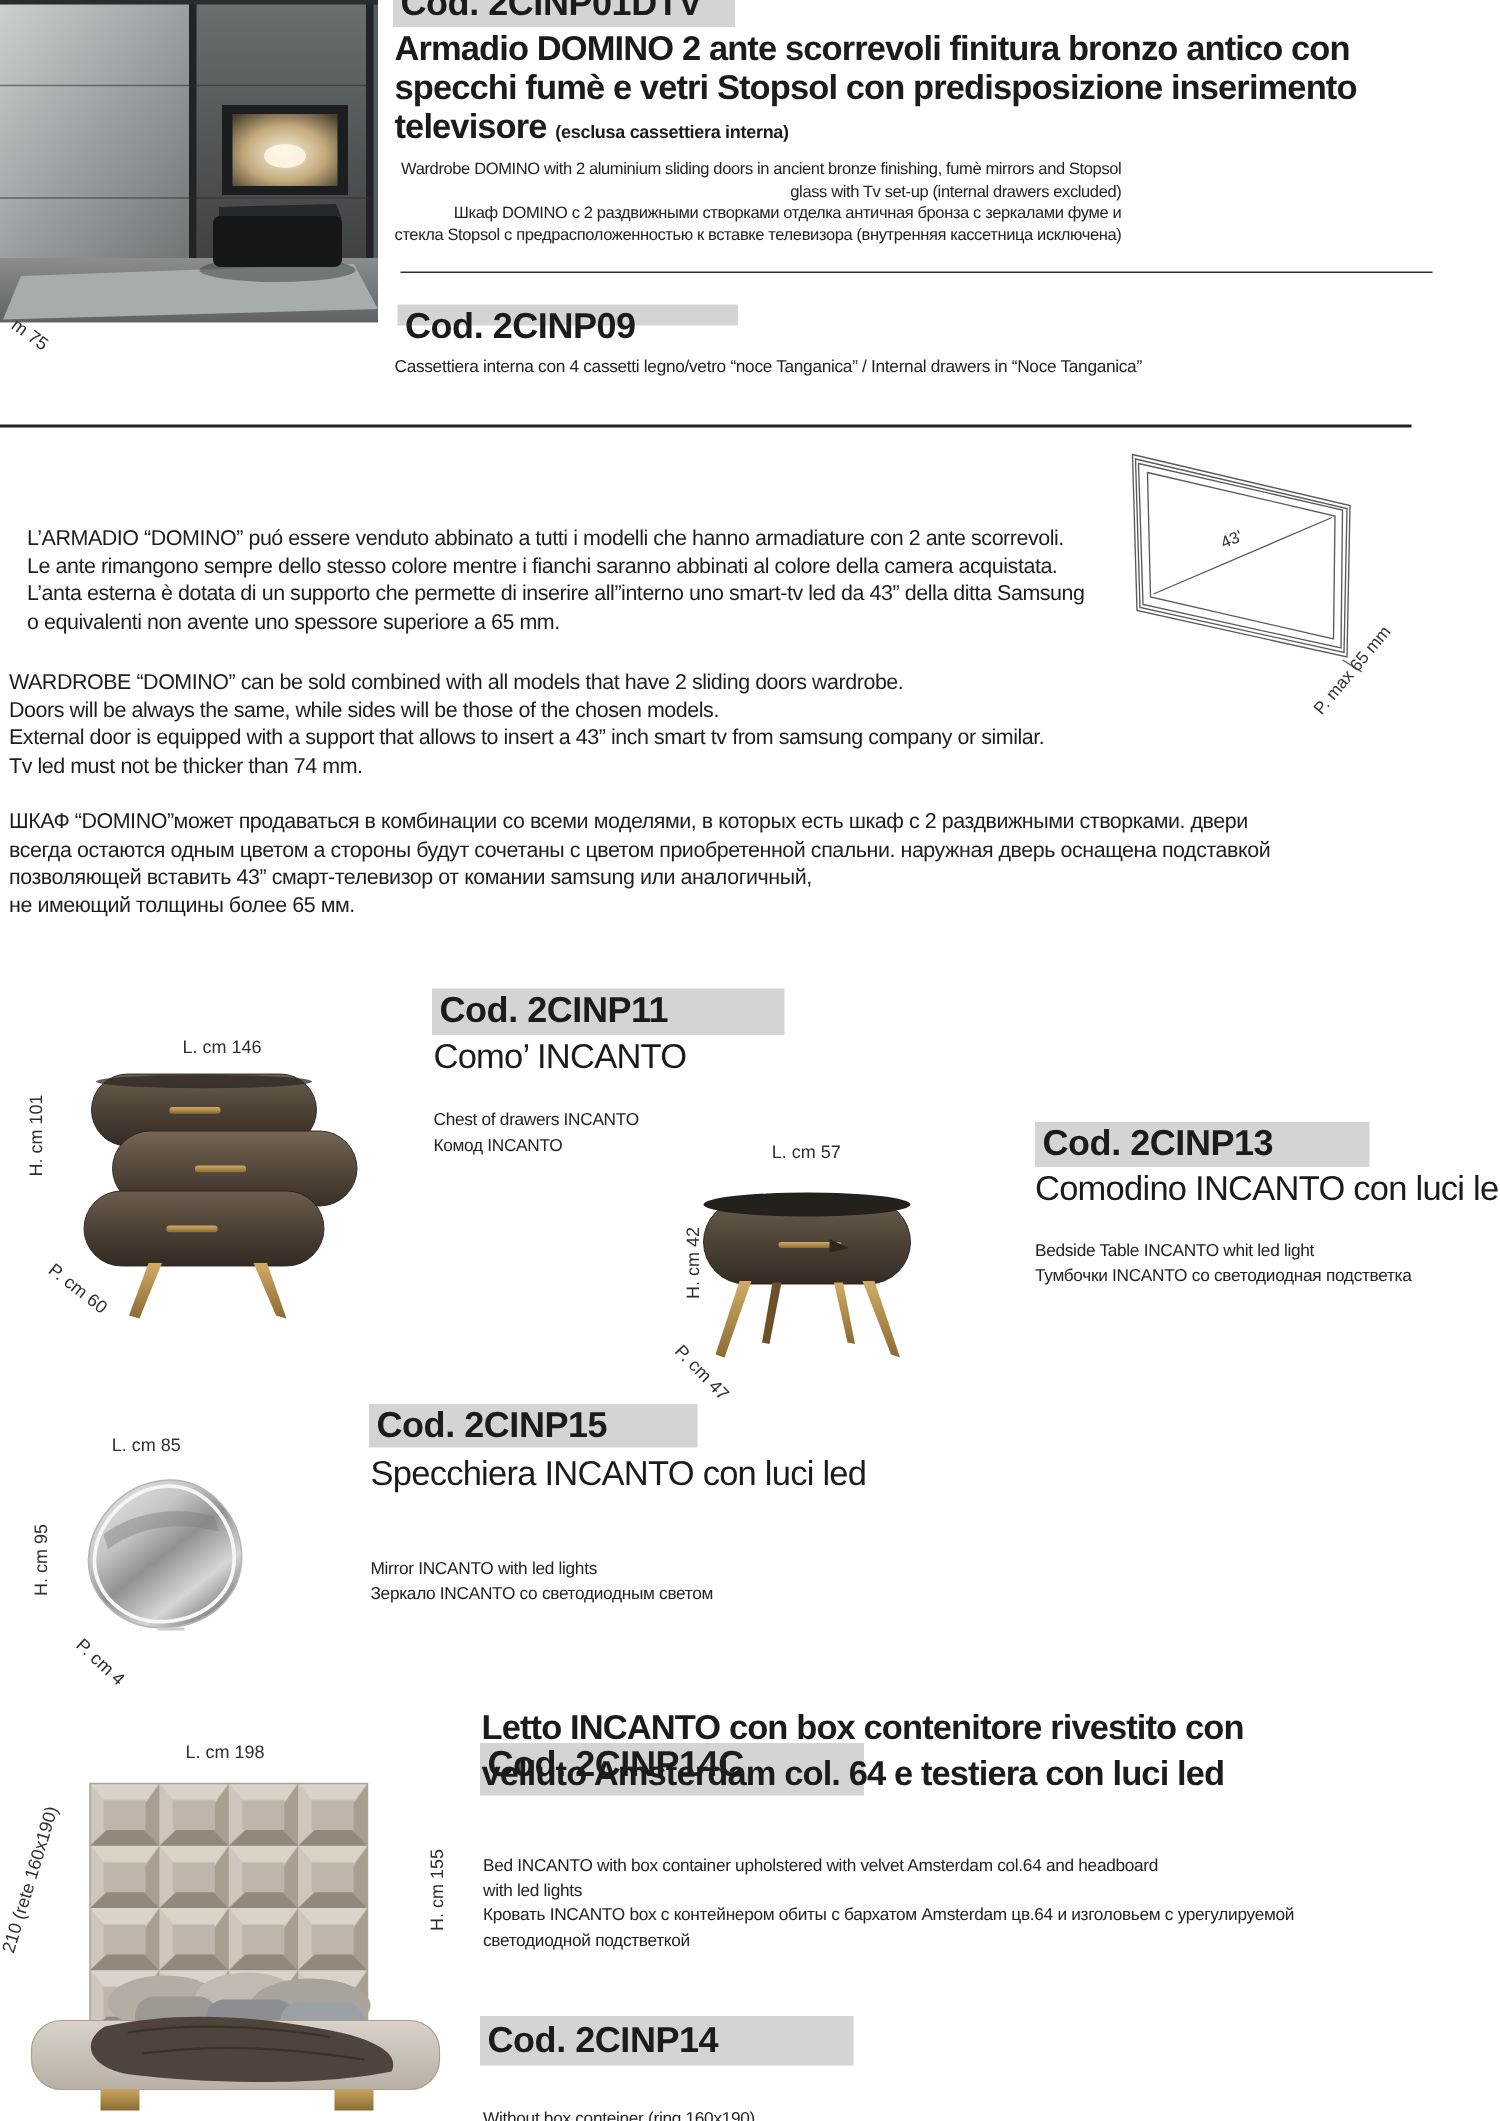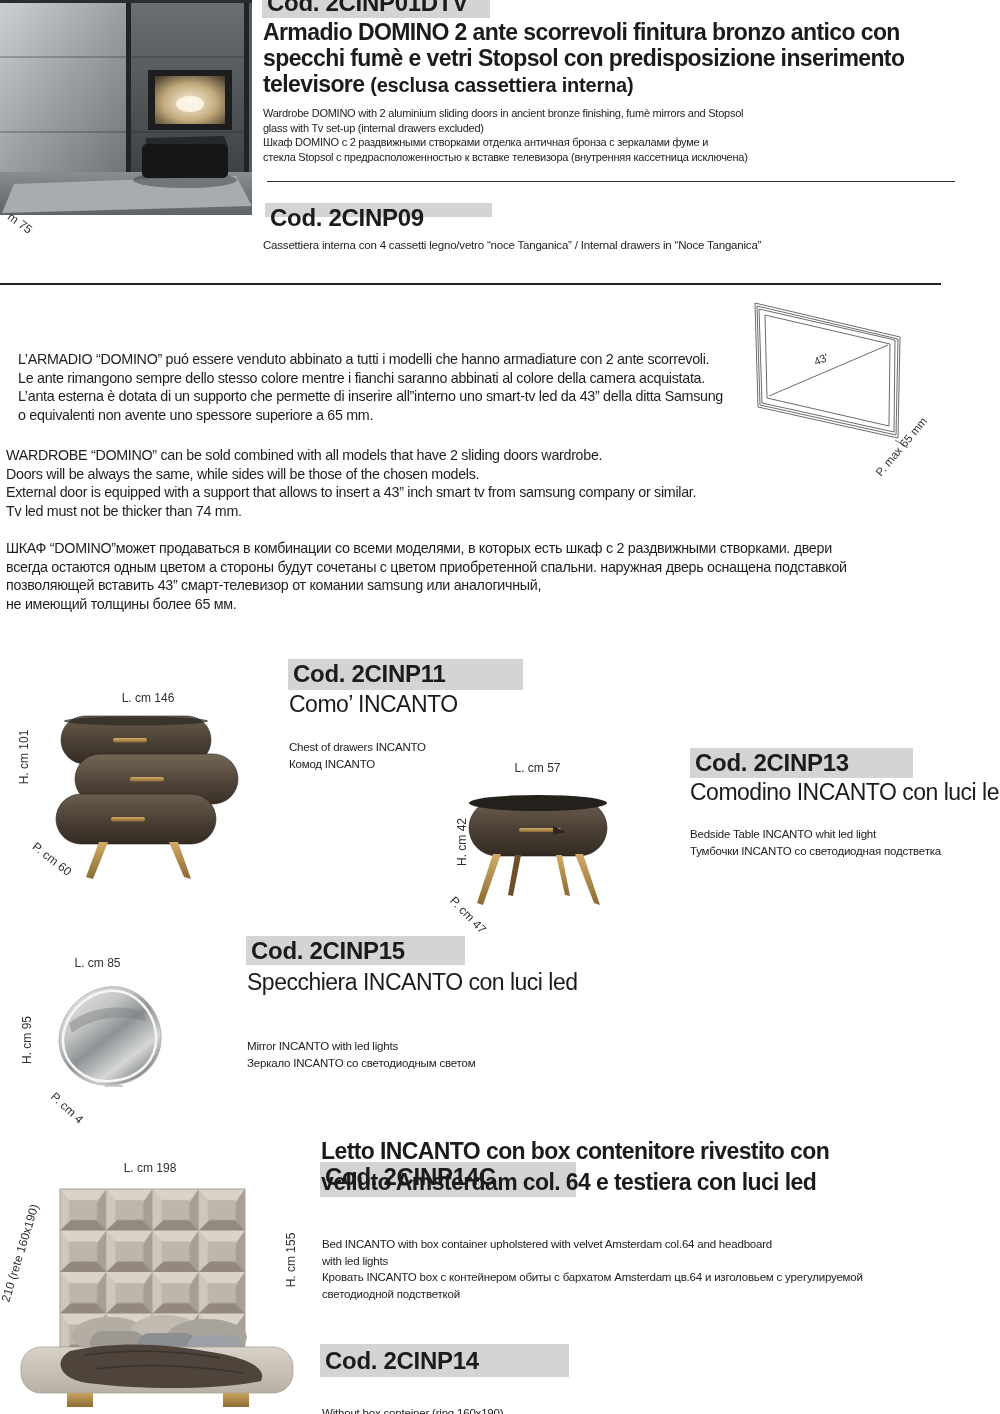--- a/index.html
+++ b/index.html
@@ -9,23 +9,23 @@
     font-family:"Liberation Sans","DejaVu Sans",sans-serif;
     color:var(--txt,#1b1b1b);
   }
   .abs{position:absolute;}
   .codebox{
     background:var(--hdr,#d4d4d4);
     font-size:24px;font-weight:bold;letter-spacing:-0.3px;
     line-height:30px;padding-left:5px;white-space:nowrap;
   }
   .headline{font-size:23px;letter-spacing:-0.6px;line-height:26px;white-space:nowrap;font-weight:bold;}
-  .headline .note{font-size:20px;letter-spacing:-0.2px;}
+  .headline .note{font-size:12px;letter-spacing:-0.2px;}
   .subtitle{font-size:23px;letter-spacing:-0.5px;white-space:nowrap;}
-  .small{font-size:11px;letter-spacing:-0.25px;line-height:14.7px;white-space:nowrap;color:#222;}
+  .small{font-size:11px;letter-spacing:-0.25px;line-height:14.7px;white-space:nowrap;color:#222;text-align:right;}
   .small2{font-size:11.5px;letter-spacing:-0.2px;line-height:18px;white-space:nowrap;color:#222;}
   .smalldesc{font-size:11.5px;letter-spacing:-0.2px;line-height:16.5px;white-space:nowrap;color:#222;}
   .para{font-size:14.3px;letter-spacing:-0.3px;line-height:18.7px;white-space:nowrap;color:#1e1e1e;}
   .dim{font-size:12px;color:#2f2f2f;text-align:center;white-space:nowrap;}
   .rot-90{transform:rotate(-90deg);transform-origin:50% 50%;}
   .divider{border-top:1.5px solid #2e2e2e;height:0;}
   .divider.heavy{border-top:2px solid #222;}
   .bigline{font-size:26px;letter-spacing:-0.5px;white-space:nowrap;}
   .bigline .note{font-size:15px;}
 </style>

